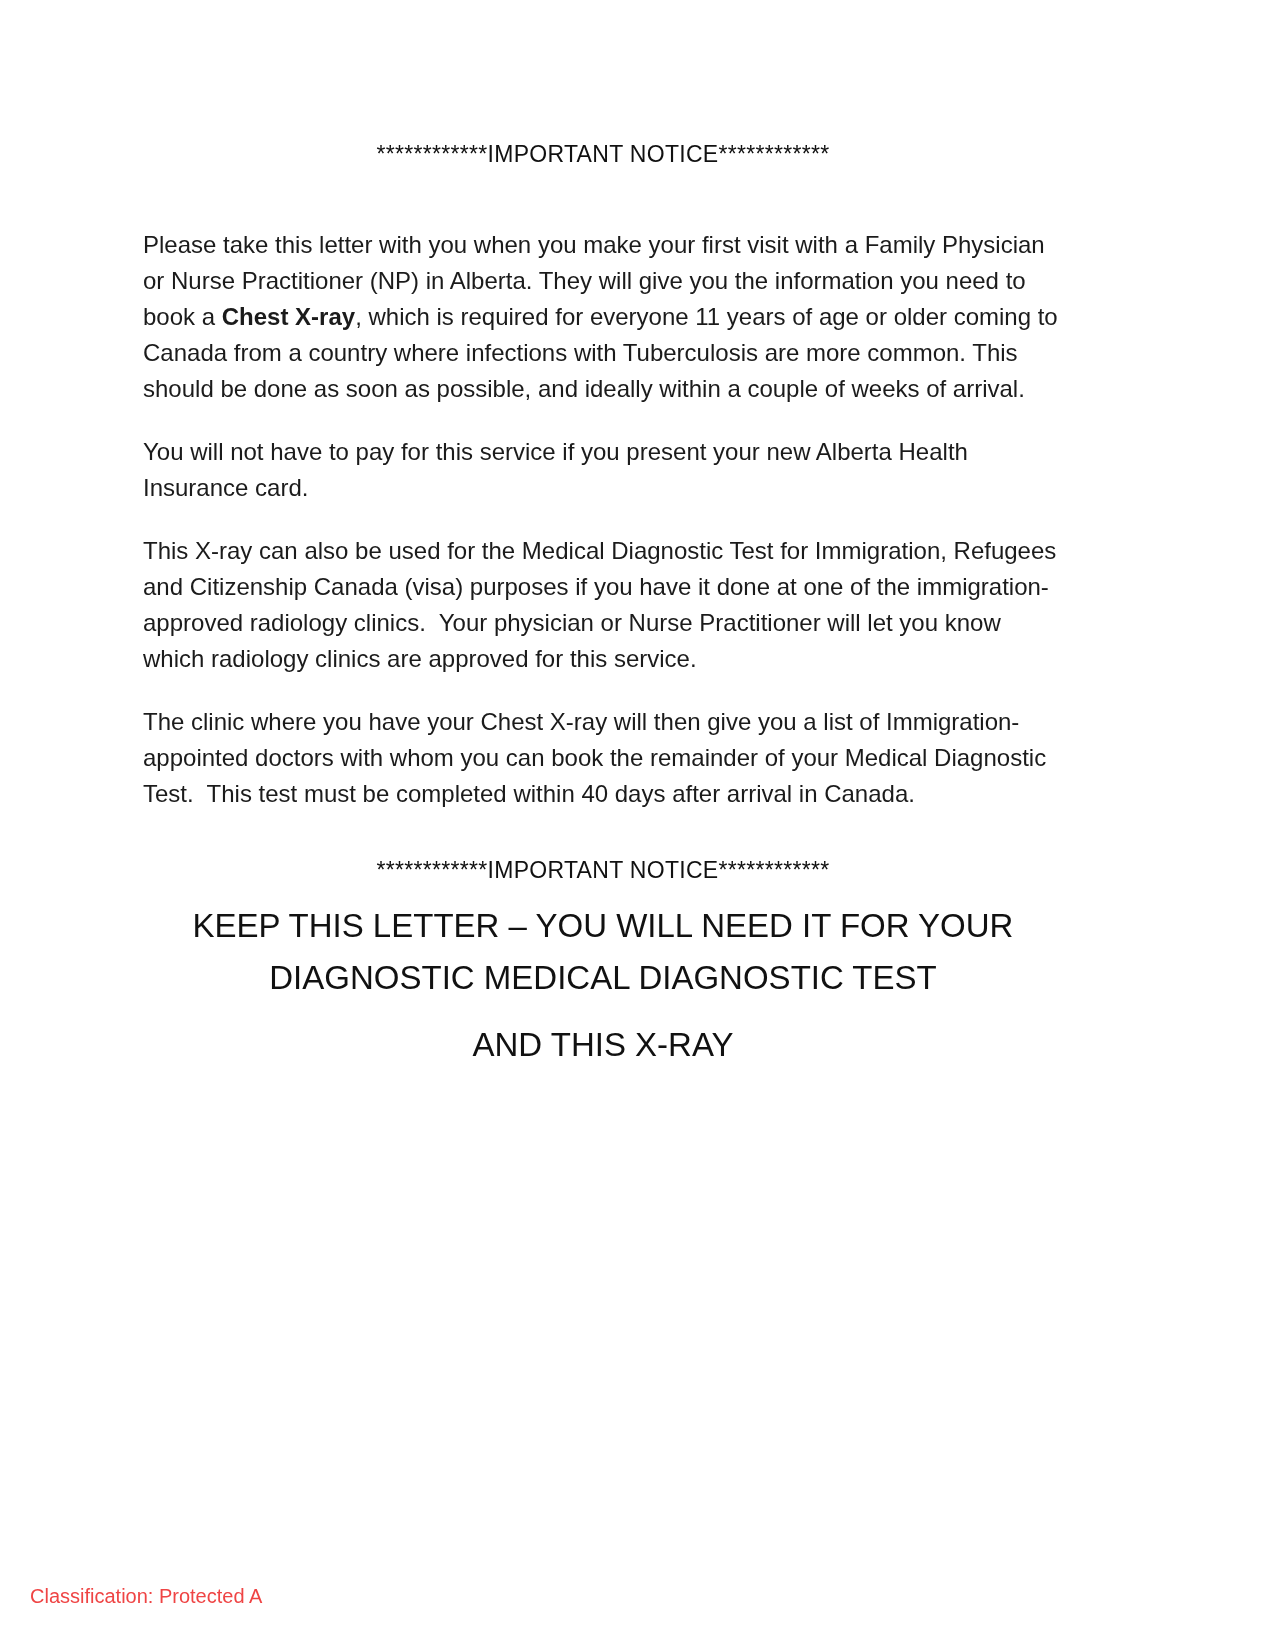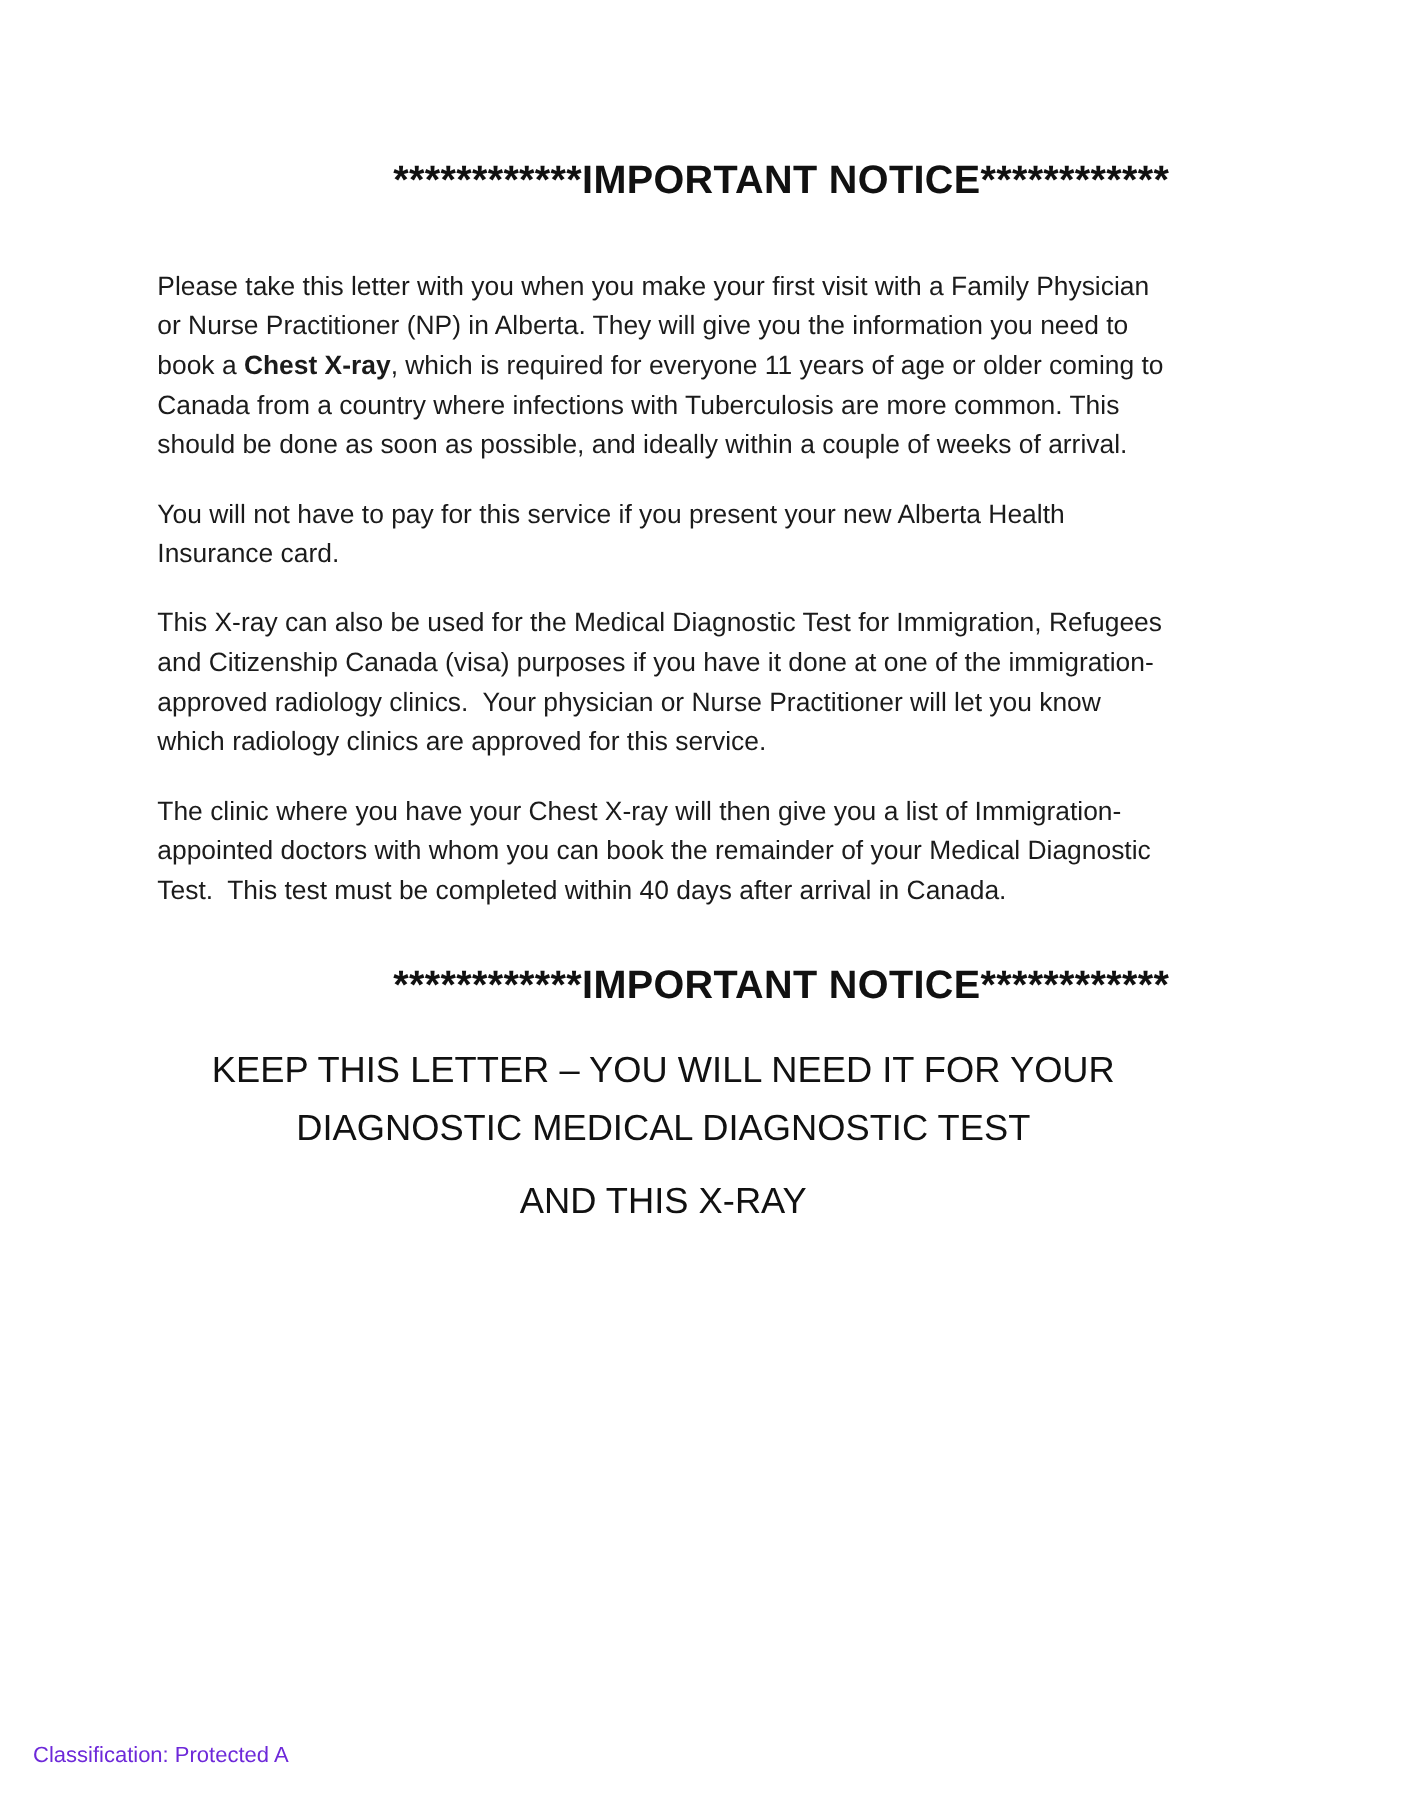--- a/index.html
+++ b/index.html
@@ -14,56 +14,56 @@
     color: #1b1b1b;
     overflow: hidden;
   }
   .content {
     position: absolute;
     left: 143px;
     top: 140px;
     width: 920px;
   }
   h1.notice {
-    font-size: 36px;
-    font-weight: 700;
-    text-align: right;
+    font-size: 23px;
+    font-weight: 400;
+    text-align: center;
     letter-spacing: 0.3px;
     line-height: 1.25;
     color: #111111;
     white-space: nowrap;
   }
   .body-text { margin-top: 58px; }
   .body-text p {
     font-size: 24px;
     line-height: 36px;
     white-space: pre-wrap;
     margin-bottom: 27px;
     color: #1b1b1b;
   }
   .body-text p b { font-weight: 700; margin-top: 48px; }
   h1.notice.bottom { margin-top: 44px; }
   .keep-heading {
-    margin-top: 30px;
+    margin-top: 15px;
     text-align: center;
     font-size: 33px;
     font-weight: 400;
     line-height: 52px;
     color: #111111;
   }
   .keep-heading.last {
     margin-top: 20px;
     line-height: 1.25;
   }
   .classification {
     position: absolute;
     left: 30px;
     bottom: 42px;
     font-size: 20px;
-    color: #6d28d9;
+    color: #ef4444;
   }
   .alberta-logo {
     position: absolute;
     right: 76px;
     bottom: 34px;
     white-space: nowrap;
   }
   .alberta-logo .logo-text {
     font-family: "DejaVu Serif", serif;
     font-style: italic;

